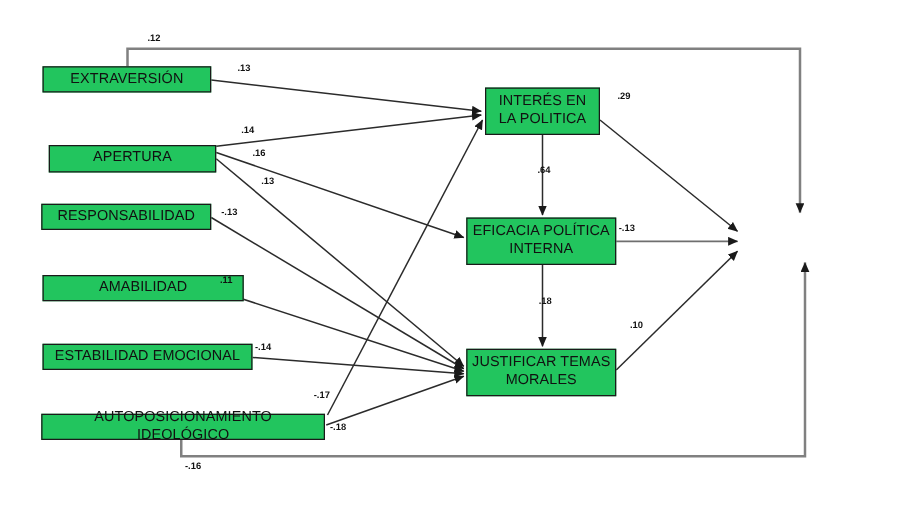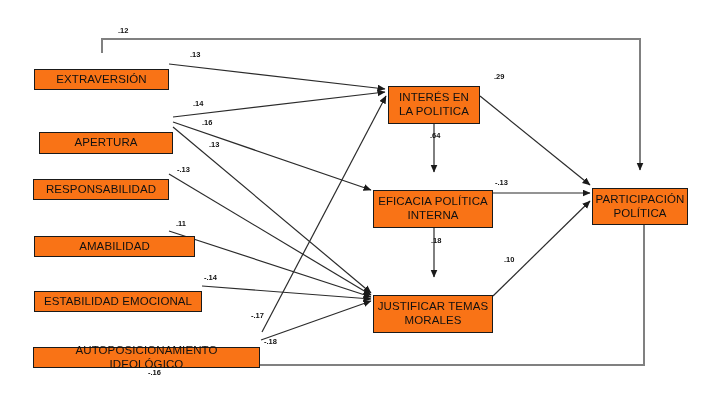--- a/index.html
+++ b/index.html
@@ -6,31 +6,30 @@
   .canvas{
     position:relative;
     width:720px;height:405px;
     background:#ffffff;
     font-family:"Liberation Sans", sans-serif;
     overflow:hidden;
   }
   .edges{position:absolute;left:0;top:0;z-index:1;}
   .node{
     position:absolute;z-index:2;
-    background:#f97316;
+    background:#22c55e;
     border:1.5px solid #1a1a1a;
     box-sizing:border-box;
     display:flex;align-items:center;justify-content:center;
     text-align:center;
     color:#111111;
     font-size:11.5px;
     line-height:1.18;
     letter-spacing:.1px;
     padding:1px 3px;
-    margin-top:16px;
   }
   .coef{
     position:absolute;z-index:3;
     font-size:7.5px;
     font-weight:bold;
     color:#111111;
     white-space:nowrap;
   }
 </style>
 </head>
@@ -69,21 +68,20 @@
 
   <div class="node" style="left:34px;  top:53px;  width:135px; height:21px;">EXTRAVERSIÓN</div>
   <div class="node" style="left:39px;  top:116px; width:134px; height:22px;">APERTURA</div>
   <div class="node" style="left:33px;  top:163px; width:136px; height:21px;">RESPONSABILIDAD</div>
   <div class="node" style="left:34px;  top:220px; width:161px; height:21px;">AMABILIDAD</div>
   <div class="node" style="left:34px;  top:275px; width:168px; height:21px;">ESTABILIDAD EMOCIONAL</div>
   <div class="node" style="left:33px;  top:331px; width:227px; height:21px;">AUTOPOSICIONAMIENTO IDEOLÓGICO</div>
   <div class="node" style="left:388px; top:70px;  width:92px;  height:38px;text-align:center;">INTERÉS EN LA POLITICA</div>
   <div class="node" style="left:373px; top:174px; width:120px; height:38px;">EFICACIA POLÍTICA INTERNA</div>
   <div class="node" style="left:373px; top:279px; width:120px; height:38px;">JUSTIFICAR TEMAS MORALES</div>
-  <div class="node" style="left:592px; top:172px; width:96px;  height:37px;">PARTICIPACIÓN POLÍTICA</div>
 
   <span class="coef" style="left:118px; top:26px;">.12</span>
   <span class="coef" style="left:190px; top:50px;">.13</span>
   <span class="coef" style="left:193px; top:99px;">.14</span>
   <span class="coef" style="left:202px; top:118px;">.16</span>
   <span class="coef" style="left:209px; top:140px;">.13</span>
   <span class="coef" style="left:177px; top:165px;">-.13</span>
   <span class="coef" style="left:176px; top:219px;">.11</span>
   <span class="coef" style="left:204px; top:273px;">-.14</span>
   <span class="coef" style="left:251px; top:311px;">-.17</span>

